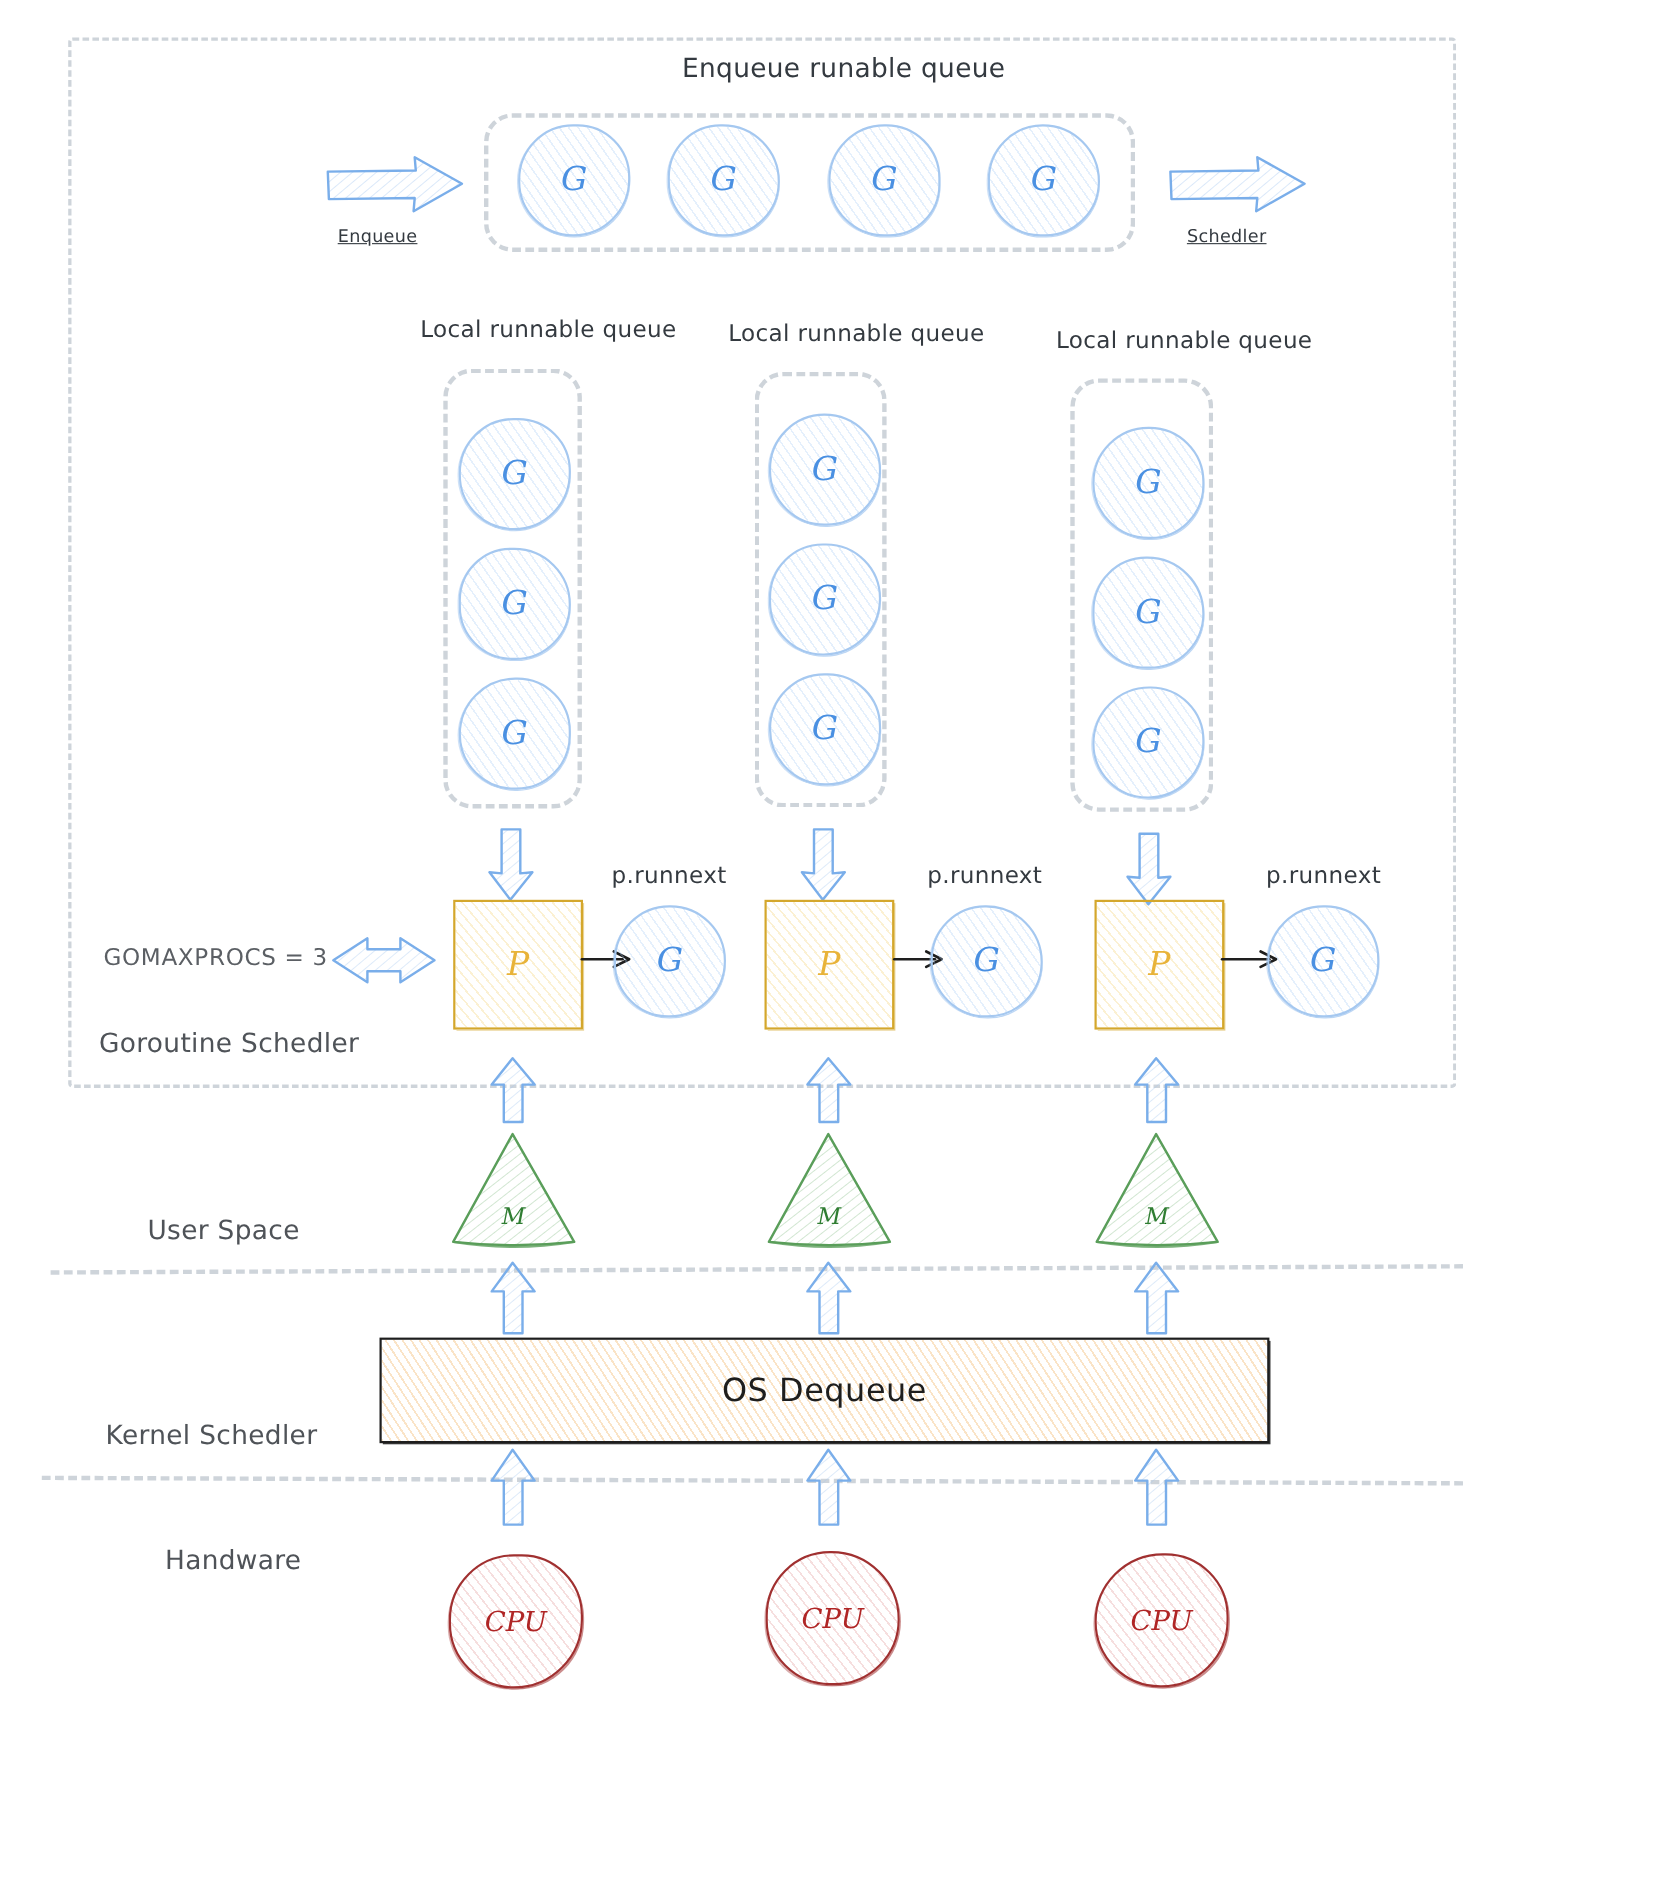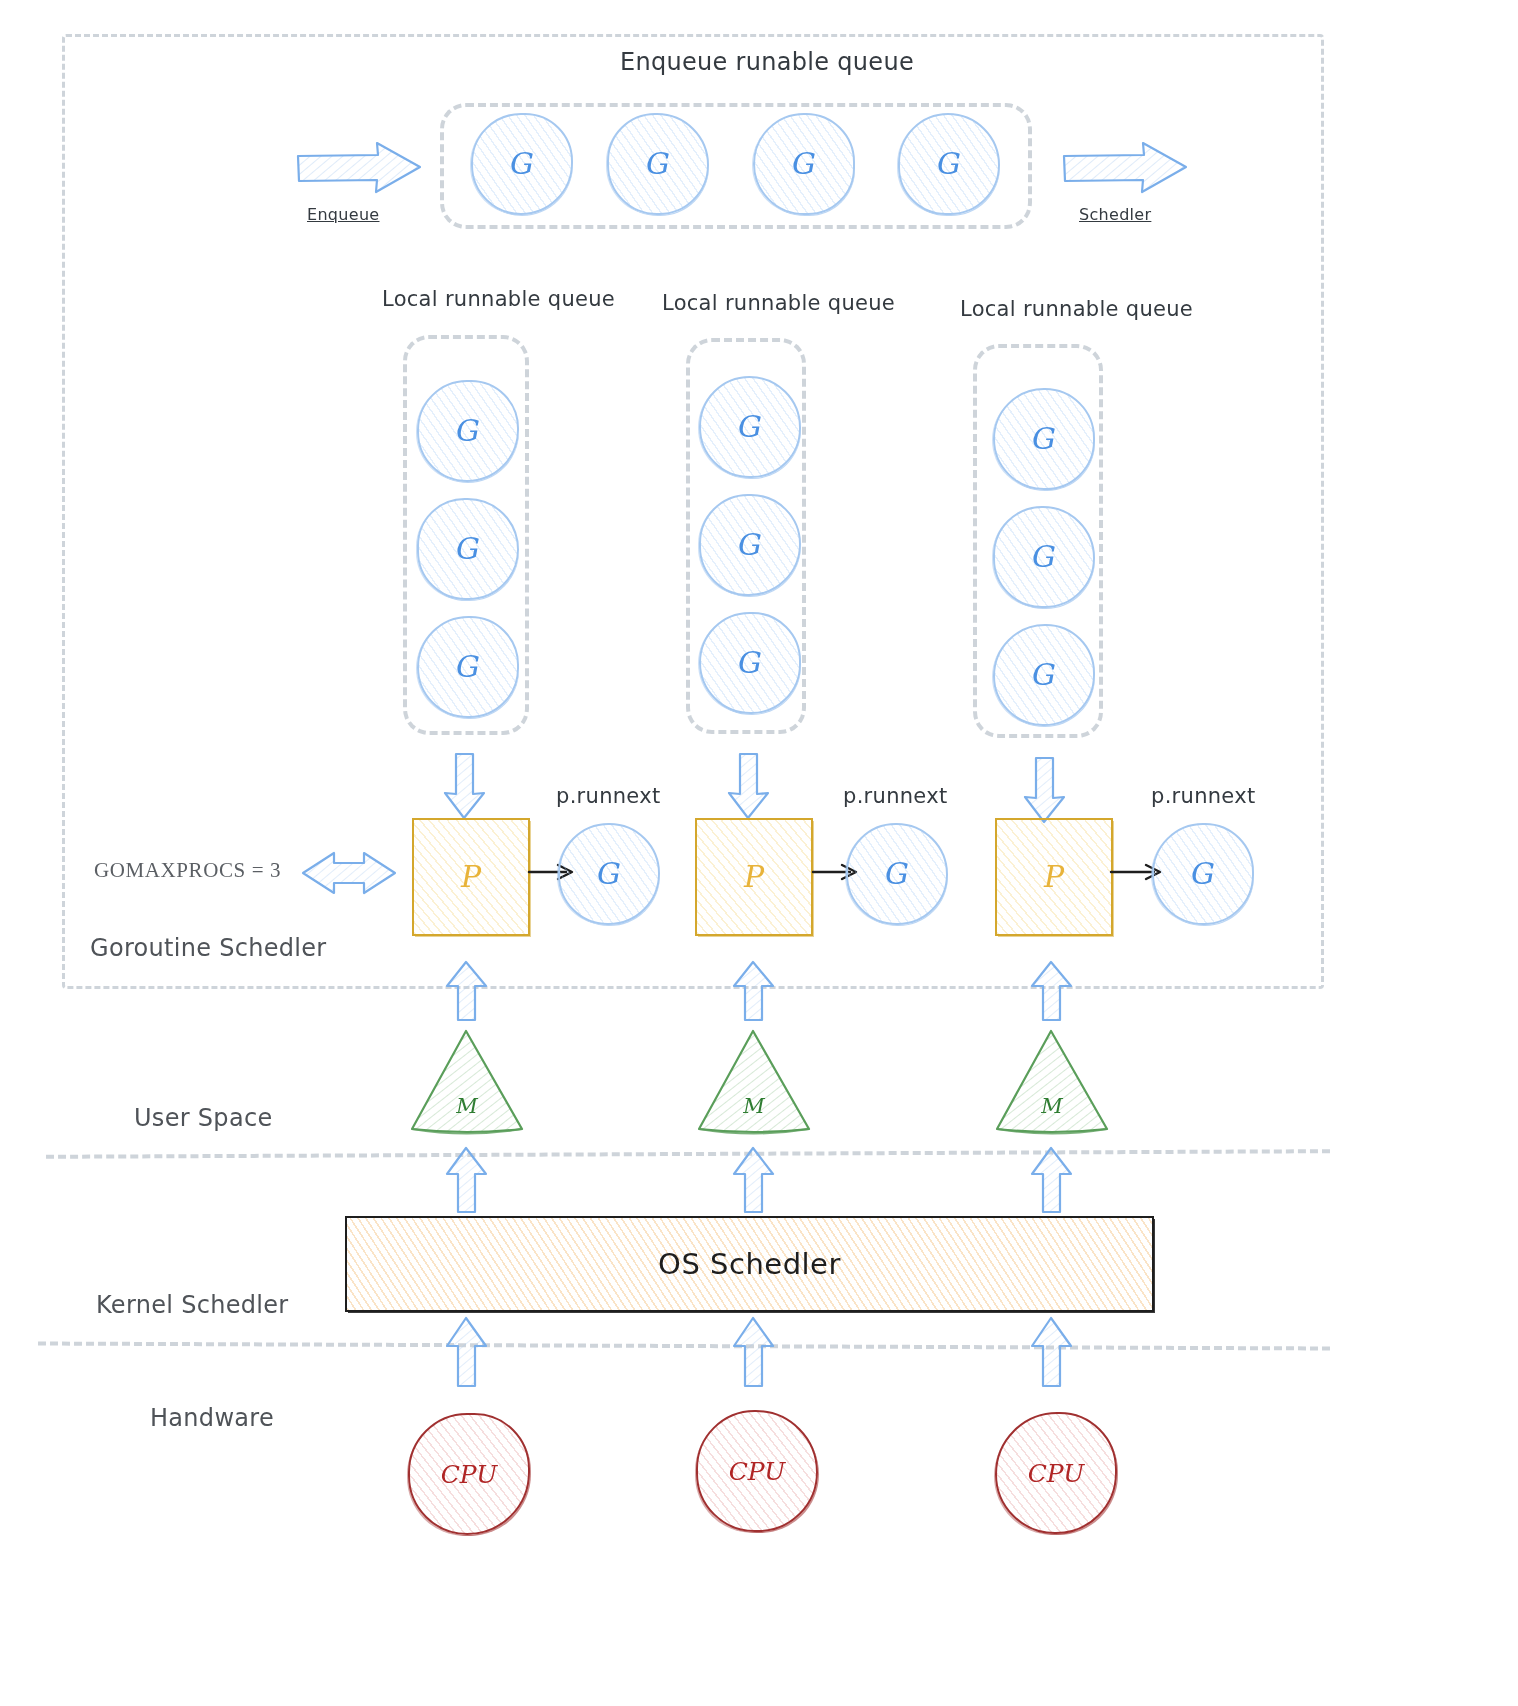--- a/index.html
+++ b/index.html
@@ -245,21 +245,21 @@
     <svg width="46" height="68" viewBox="0 0 46 68">
       <path d="M14,2 L31,2 L31,42 L42,41 L22,66 L3,41 L14,42 Z" fill="url(#hb2)" stroke="#7aaeea" stroke-width="2.2" stroke-linejoin="round"></path>
     </svg>
   </div>
   <div class="arrow" style="left:1022px;top:756px;">
     <svg width="46" height="68" viewBox="0 0 46 68">
       <path d="M14,2 L31,2 L31,42 L42,41 L22,66 L3,41 L14,42 Z" fill="url(#hb2)" stroke="#7aaeea" stroke-width="2.2" stroke-linejoin="round"></path>
     </svg>
   </div>
 
-  <div class="abs lbl t-gomax" style="left:94px;top:858px;font-family:Liberation Serif, serif;">GOMAXPROCS = 3</div>
+  <div class="abs lbl t-gomax" style="left:94px;top:858px;">GOMAXPROCS = 3</div>
   <div class="arrow" style="left:300px;top:843px;">
     <svg width="98" height="60" viewBox="0 0 98 60">
       <path d="M34,10 L34,20 L64,20 L64,10 L95,30 L64,50 L64,40 L34,40 L34,50 L3,30 Z" fill="url(#hb2)" stroke="#7aaeea" stroke-width="2.2" stroke-linejoin="round"></path>
     </svg>
   </div>
 
   <div class="p-box" style="left:412px;top:818px;">
     <span>P</span>
   </div>
   <div class="abs lbl t-small" style="left:556px;top:784px;">p.runnext</div>
@@ -361,21 +361,21 @@
       <path d="M22,2 L42,28 L31,28 L31,66 L14,66 L14,28 L3,28 Z" fill="url(#hb2)" stroke="#7aaeea" stroke-width="2.2" stroke-linejoin="round"></path>
     </svg>
   </div>
   <div class="arrow" style="left:1029px;top:1146px;">
     <svg width="46" height="68" viewBox="0 0 46 68">
       <path d="M22,2 L42,28 L31,28 L31,66 L14,66 L14,28 L3,28 Z" fill="url(#hb2)" stroke="#7aaeea" stroke-width="2.2" stroke-linejoin="round"></path>
     </svg>
   </div>
 
   <div class="os-bar">
-    <span>OS Schedler</span>
+    <span>OS Dequeue</span>
   </div>
 
   <div class="abs lbl t-side" style="left:96px;top:1270px;margin-top:21px;">Kernel Schedler</div>
 
   <div class="hsep" style="left:38px;top:1344px;width:1292px;transform:rotate(0.22deg);"></div>
 
   <div class="arrow" style="left:444px;top:1316px;">
     <svg width="46" height="72" viewBox="0 0 46 72">
       <path d="M22,2 L42,30 L31,30 L31,70 L14,70 L14,30 L3,30 Z" fill="url(#hb2)" stroke="#7aaeea" stroke-width="2.2" stroke-linejoin="round"></path>
     </svg>

